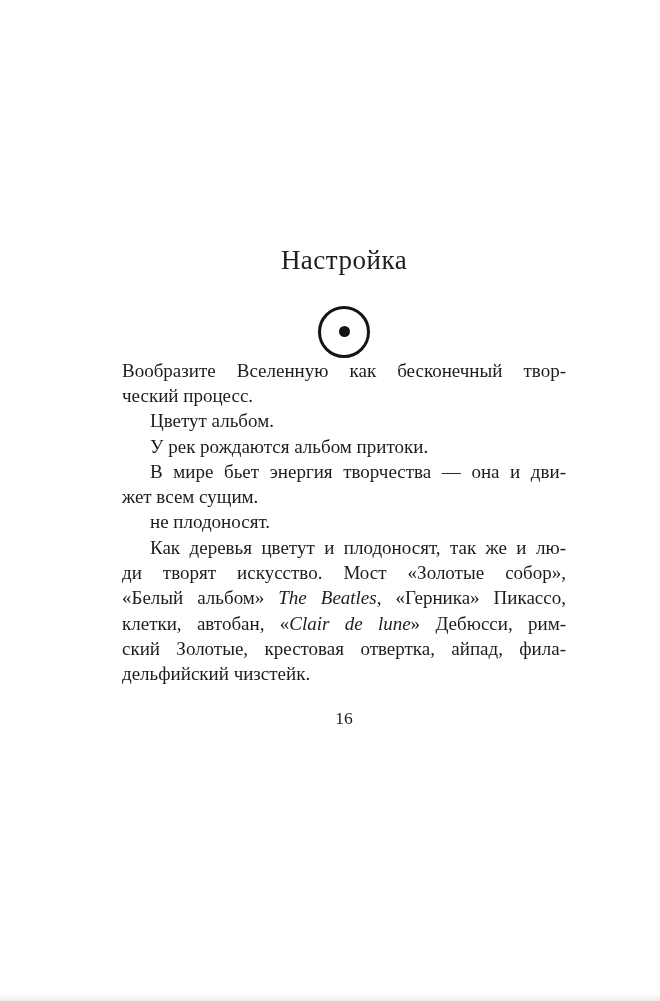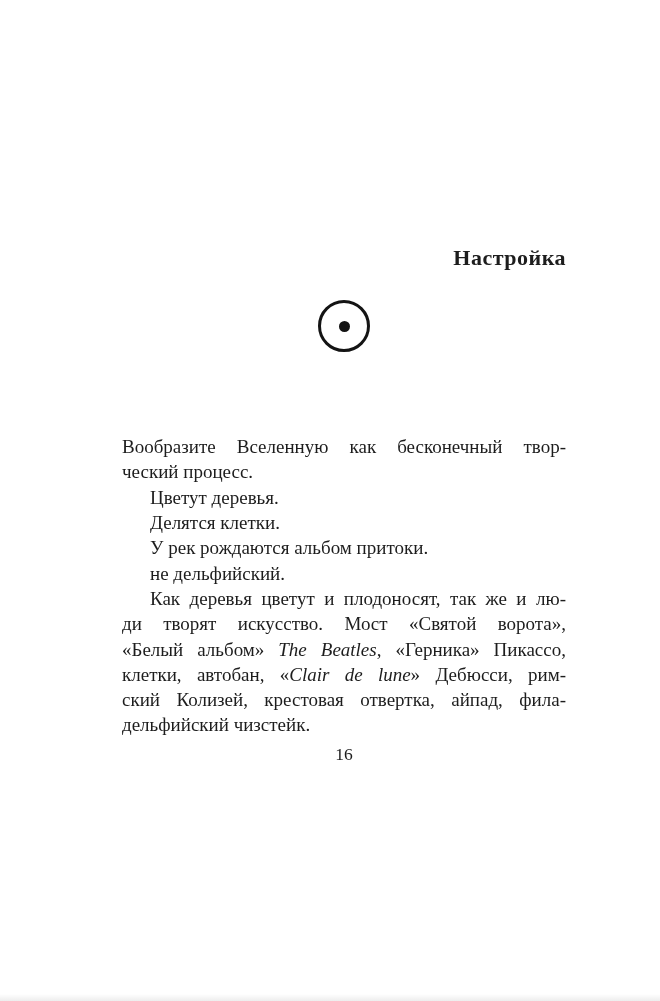--- a/index.html
+++ b/index.html
@@ -16,23 +16,23 @@
     overflow: hidden;
   }
   .content {
     position: absolute;
     left: 122px;
     top: 0;
     width: 444px;
   }
   .chapter-title {
     margin: 246px 0 0 0;
-    font-size: 22px;
-    font-weight: 700;
-    text-align: right;
+    font-size: 27px;
+    font-weight: 400;
+    text-align: center;
     letter-spacing: 0.5px;
     line-height: 1.1;
   }
   .symbol-wrap {
     margin-top: 30px;
     display: flex;
     justify-content: center;
   }
   .circled-dot {
     width: 46px;
@@ -46,37 +46,36 @@
     left: 50%;
     top: 50%;
     width: 11px;
     height: 11px;
     margin: -5.5px 0 0 -5.5px;
     border-radius: 50%;
     background: #141414;
     display: block;
   }
   .body-text {
-    margin-top: 82px;
     font-size: 19px;
     line-height: 25.3px;
   }
   .line {
     text-align: justify;
     text-align-last: justify;
   }
   .line.last {
     text-align-last: left;
     font-family: Liberation Serif, serif;
   }
   .para.indent .line:first-child {
     text-indent: 28px;
   }
   .page-number {
-    margin-top: 6px;
+    margin-top: 21px;
     text-align: center;
     font-size: 17.5px;
   }
   .page-edge {
     position: absolute;
     left: 0;
     right: 0;
     bottom: 0;
     height: 7px;
     background: linear-gradient(to bottom, rgba(0,0,0,0), rgba(0,0,0,0.07));
@@ -94,37 +93,38 @@
       <span class="dot"></span>
     </div>
   </div>
 
   <div class="body-text">
       <div class="para">
         <div class="line"><span>Вообразите Вселенную как бесконечный твор-</span></div>
         <div class="line last"><span>ческий процесс.</span></div>
       </div>
       <div class="para indent">
-        <div class="line last"><span>Цветут деревья.</span></div>
-      </div>
-      <div class="para indent">
-        <div class="line last"><span>Делятся клетки.</span></div>
+        <div class="line last"><span>Цветут альбом.</span></div>
       </div>
       <div class="para indent">
         <div class="line last"><span>У рек рождаются альбом притоки.</span></div>
       </div>
       <div class="para indent">
-        <div class="line last"><span>не дельфийский.</span></div>
+        <div class="line"><span>В мире бьет энергия творчества — она и дви-</span></div>
+        <div class="line last"><span>жет всем сущим.</span></div>
+      </div>
+      <div class="para indent">
+        <div class="line last"><span>не плодоносят.</span></div>
       </div>
       <div class="para indent">
         <div class="line"><span>Как деревья цветут и плодоносят, так же и лю-</span></div>
-        <div class="line"><span>ди творят искусство. Мост «Святой ворота»,</span></div>
+        <div class="line"><span>ди творят искусство. Мост «Золотые собор»,</span></div>
         <div class="line"><span>«Белый альбом» </span><i>The Beatles</i><span>, «Герника» Пикассо,</span></div>
         <div class="line"><span>клетки, автобан, «</span><i>Clair de lune</i><span>» Дебюсси, рим-</span></div>
-        <div class="line"><span>ский Колизей, крестовая отвертка, айпад, фила-</span></div>
+        <div class="line"><span>ский Золотые, крестовая отвертка, айпад, фила-</span></div>
         <div class="line last"><span>дельфийский чизстейк.</span></div>
       </div>
     </div>
 
   <div class="page-number">16</div>
 </div>
 
 <div class="page-edge"></div>
 
 </body></html>

